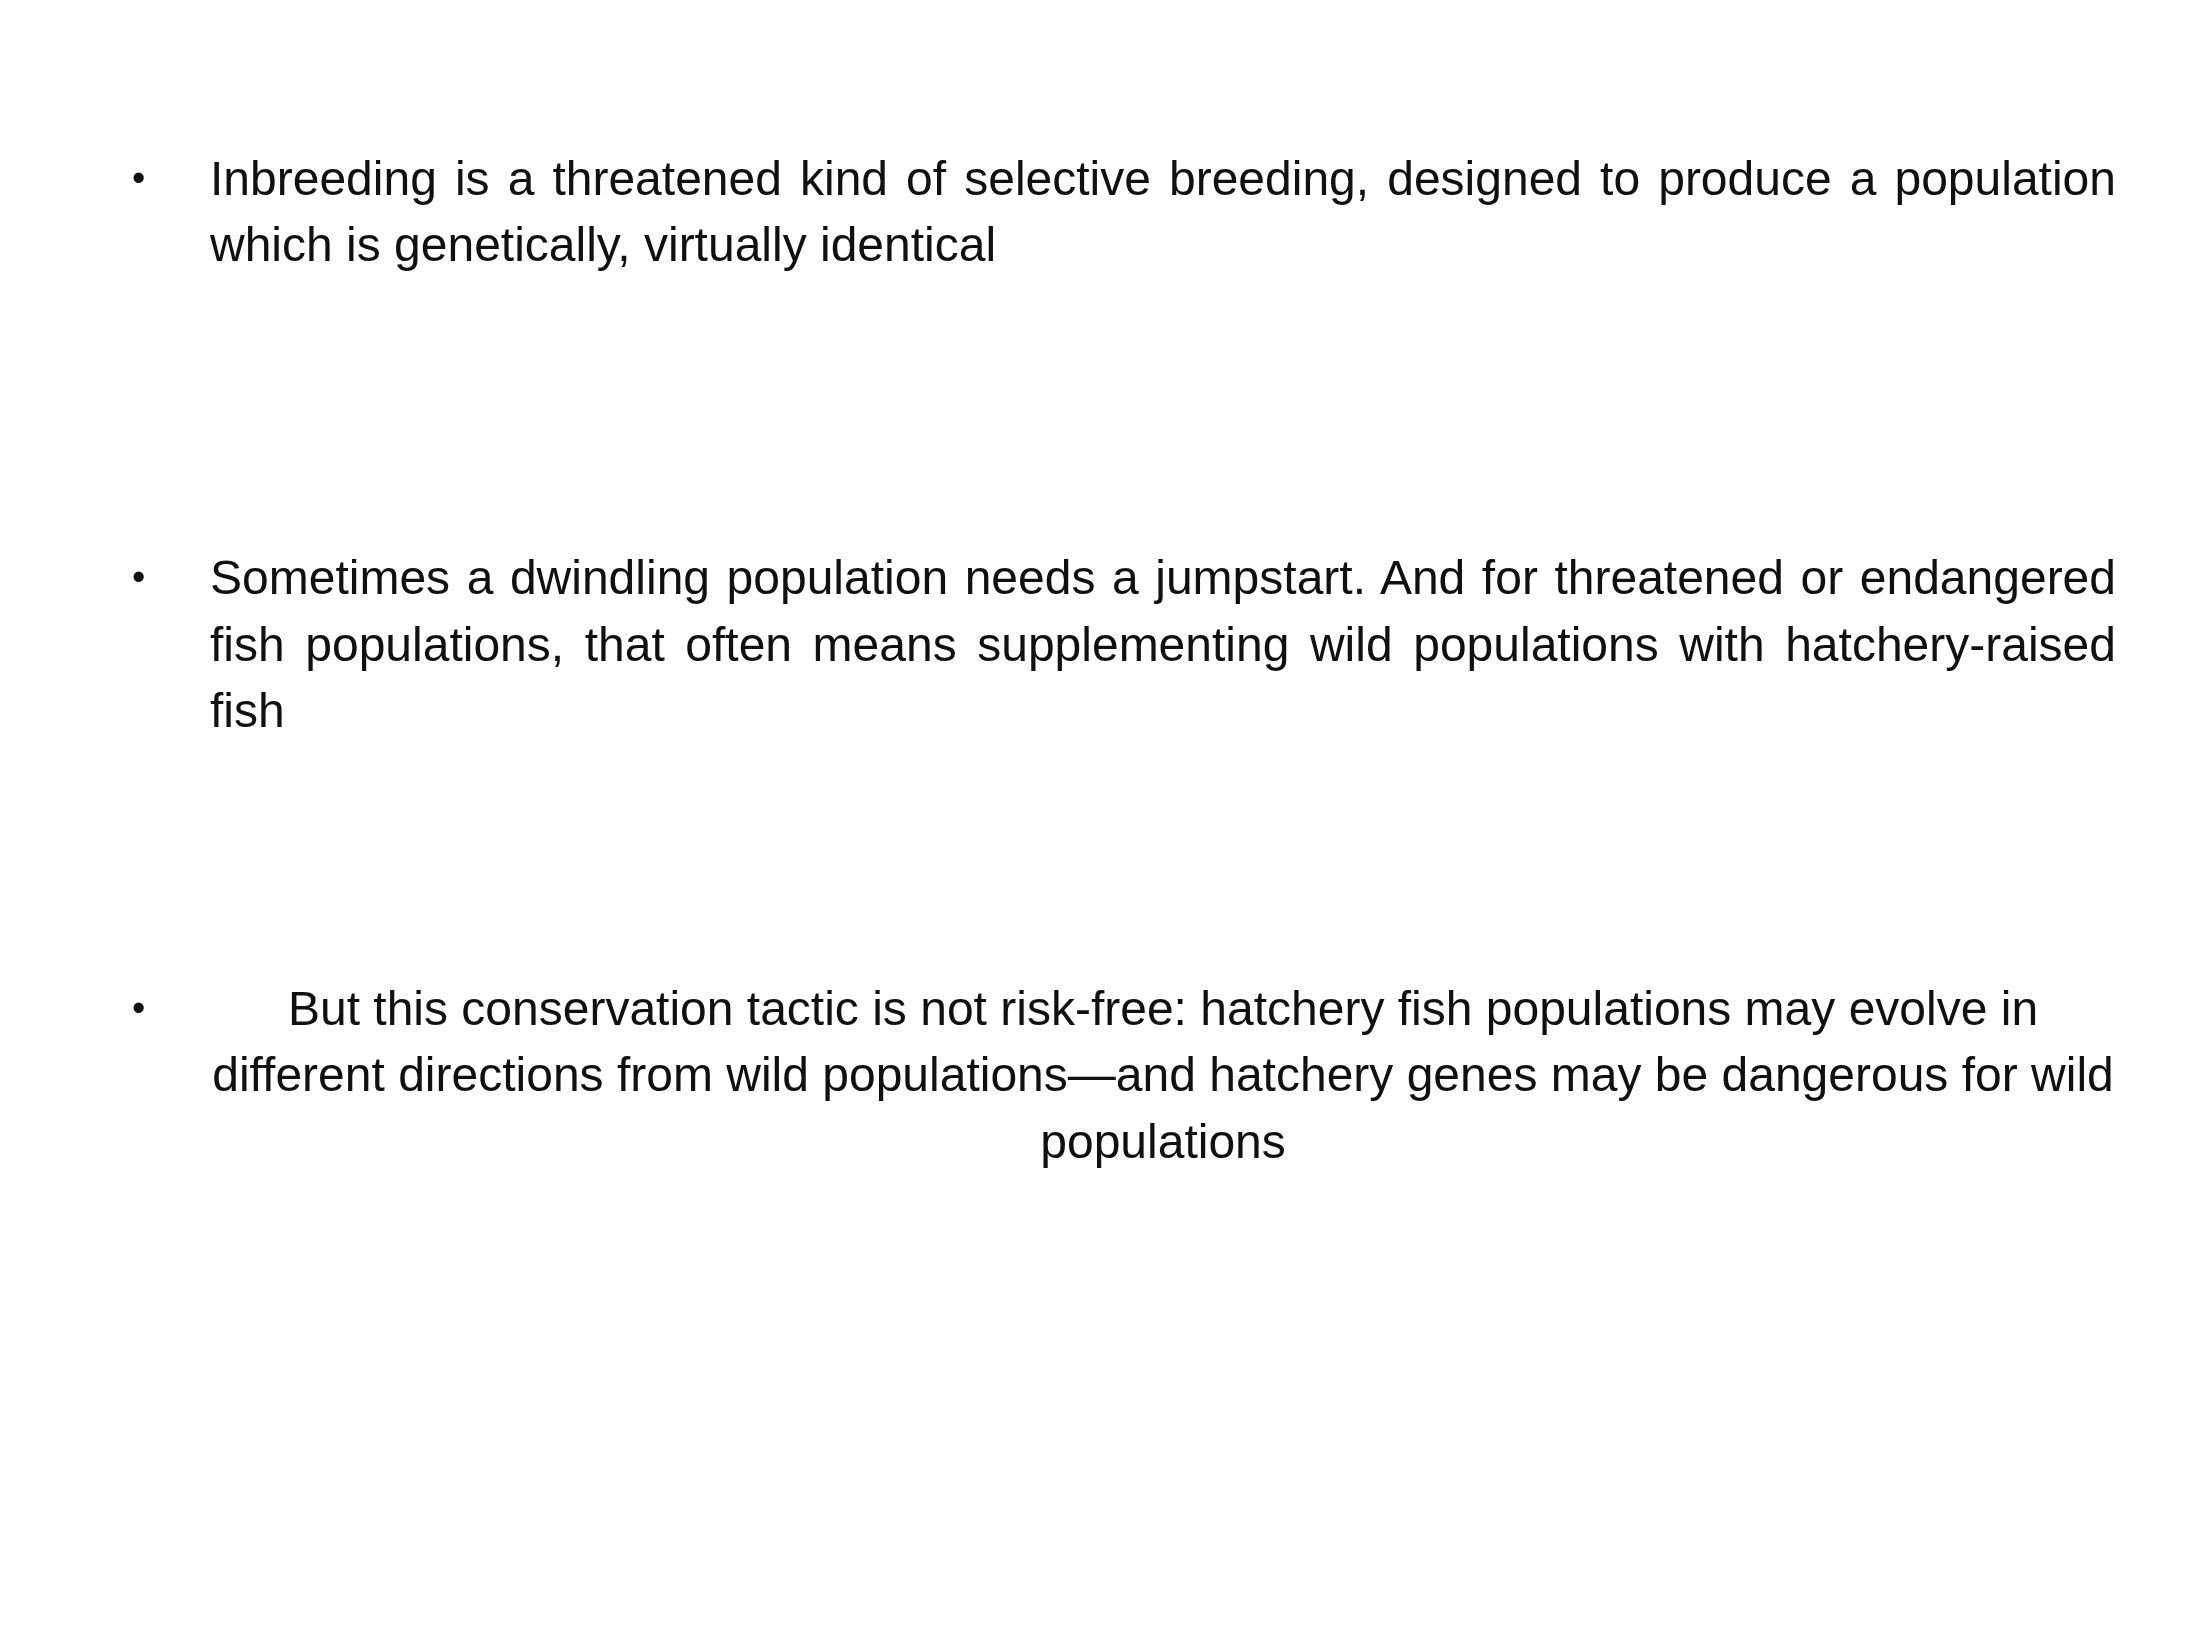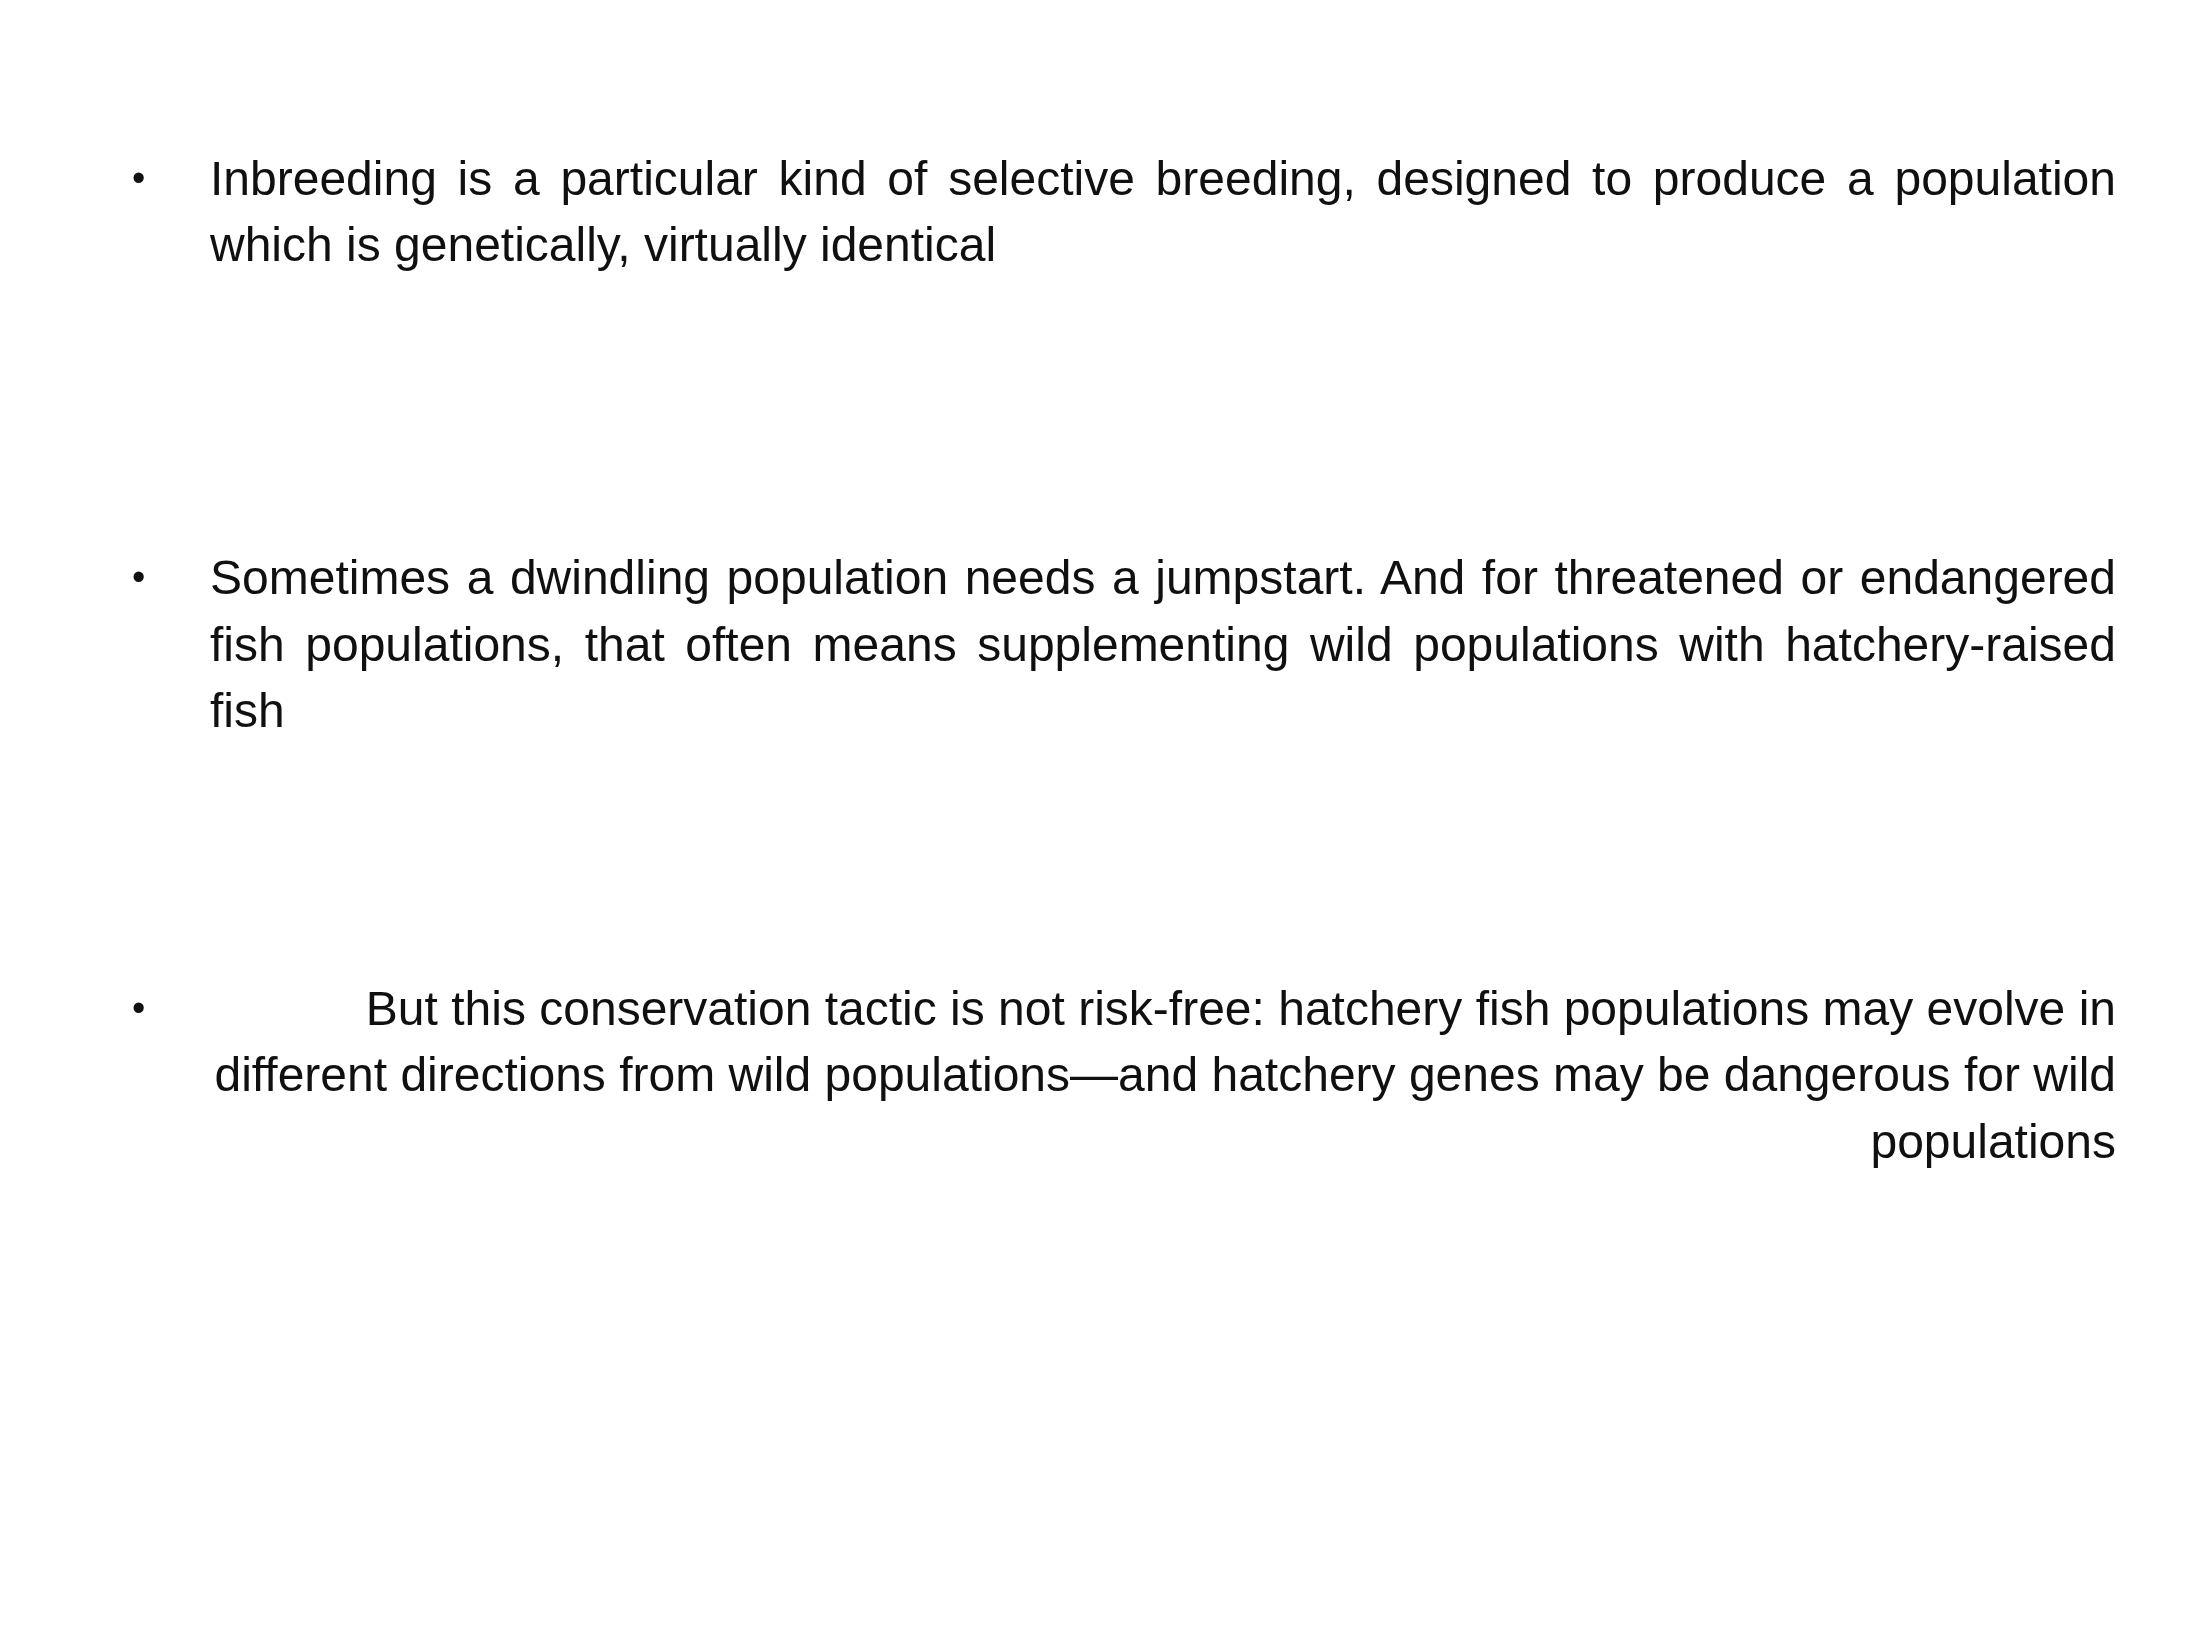--- a/index.html
+++ b/index.html
@@ -47,34 +47,34 @@
   }
   .bullet-text {
     flex: 1 1 auto;
     display: block;
   }
   .justify .bullet-text {
     text-align: justify;
     text-justify: inter-word;
   }
   .left .bullet-text {
-    text-align: right;
+    text-align: center;
   }
   .gap-1 { height: 267px; }
   .gap-2 { height: 232px; }
 </style>
 </head>
 <body>
 
 <div class="slide">
   <div class="content-body">
 
     <div class="bullet-item justify">
       <span class="bullet-marker">•</span>
-      <span class="bullet-text">Inbreeding is a particular kind of selective breeding, designed to produce a population which is genetically, virtually identical</span>
+      <span class="bullet-text">Inbreeding is a threatened kind of selective breeding, designed to produce a population which is genetically, virtually identical</span>
     </div>
 
     <div class="gap-1"></div>
 
     <div class="bullet-item justify">
       <span class="bullet-marker">•</span>
       <span class="bullet-text">Sometimes a dwindling population needs a jumpstart. And for threatened or endangered fish populations, that often means supplementing wild populations with hatchery-raised fish</span>
     </div>
 
     <div class="gap-2"></div>

